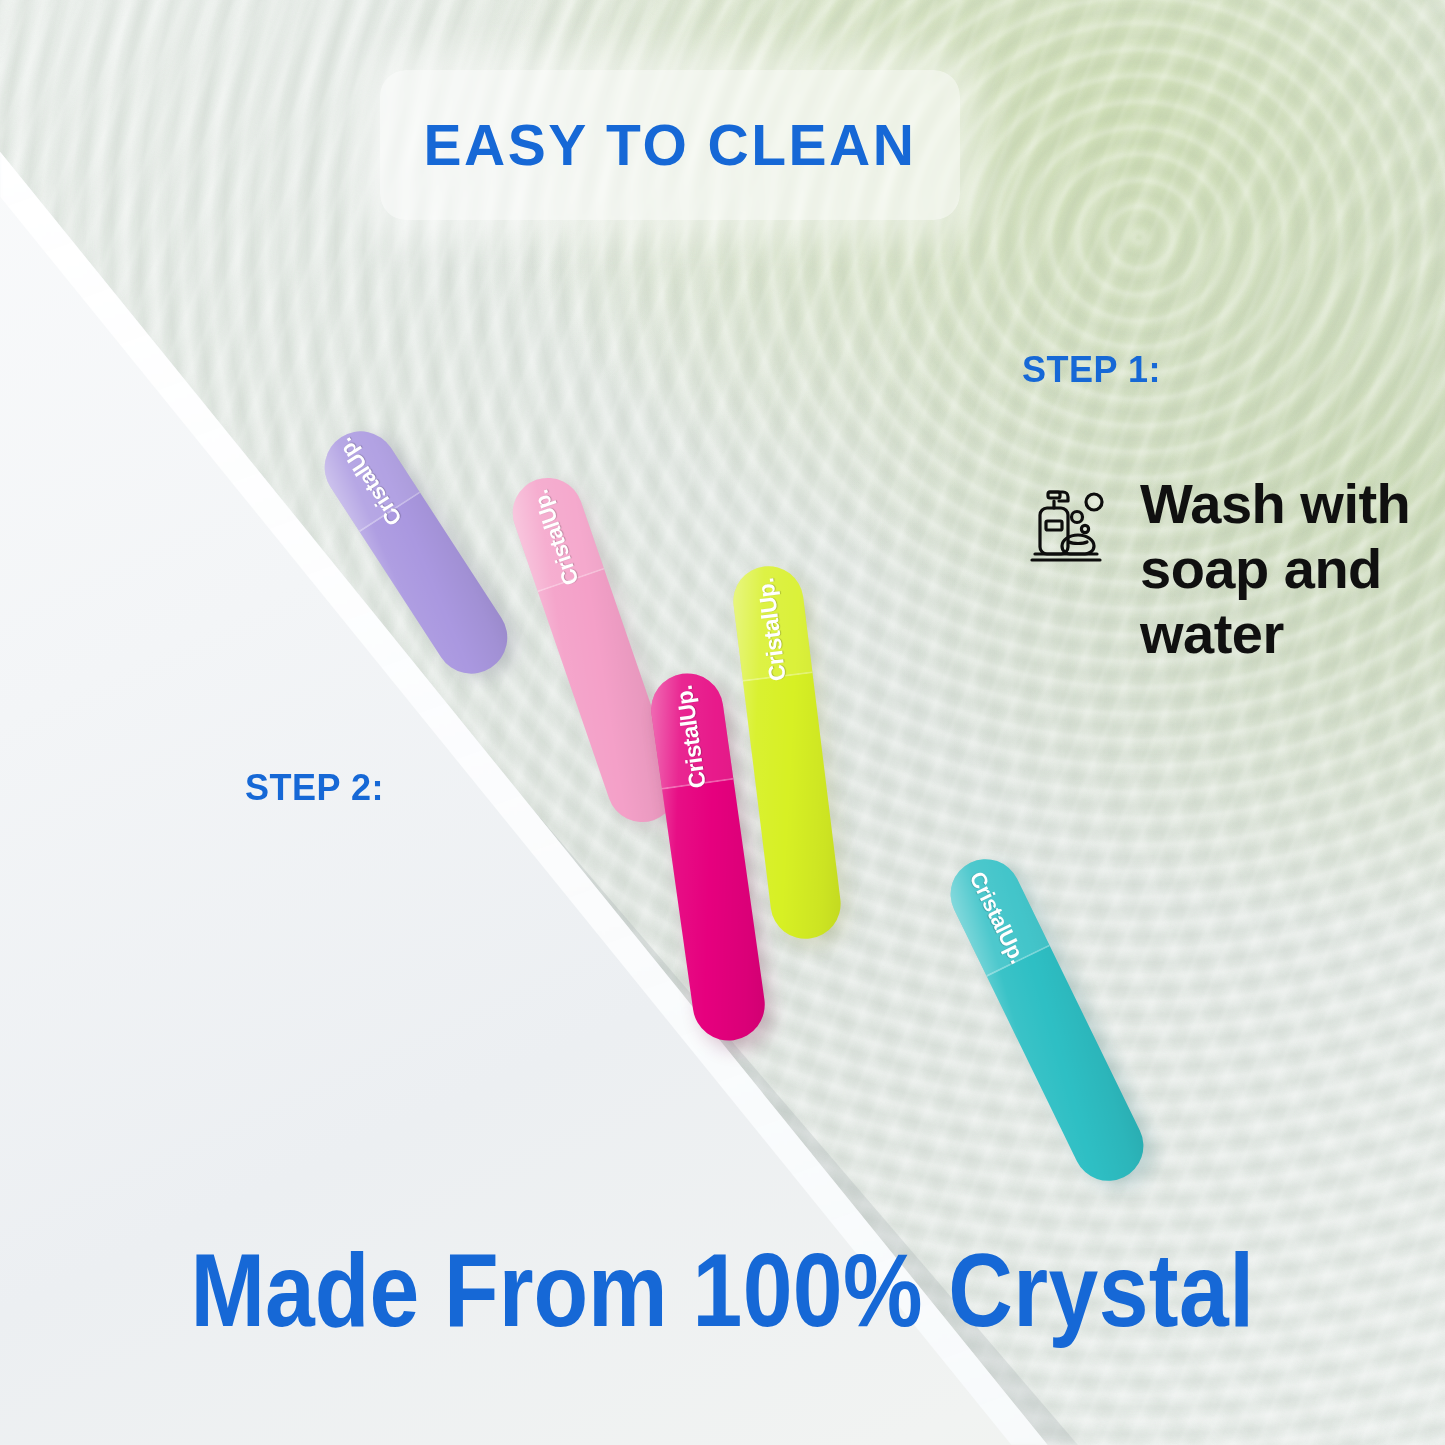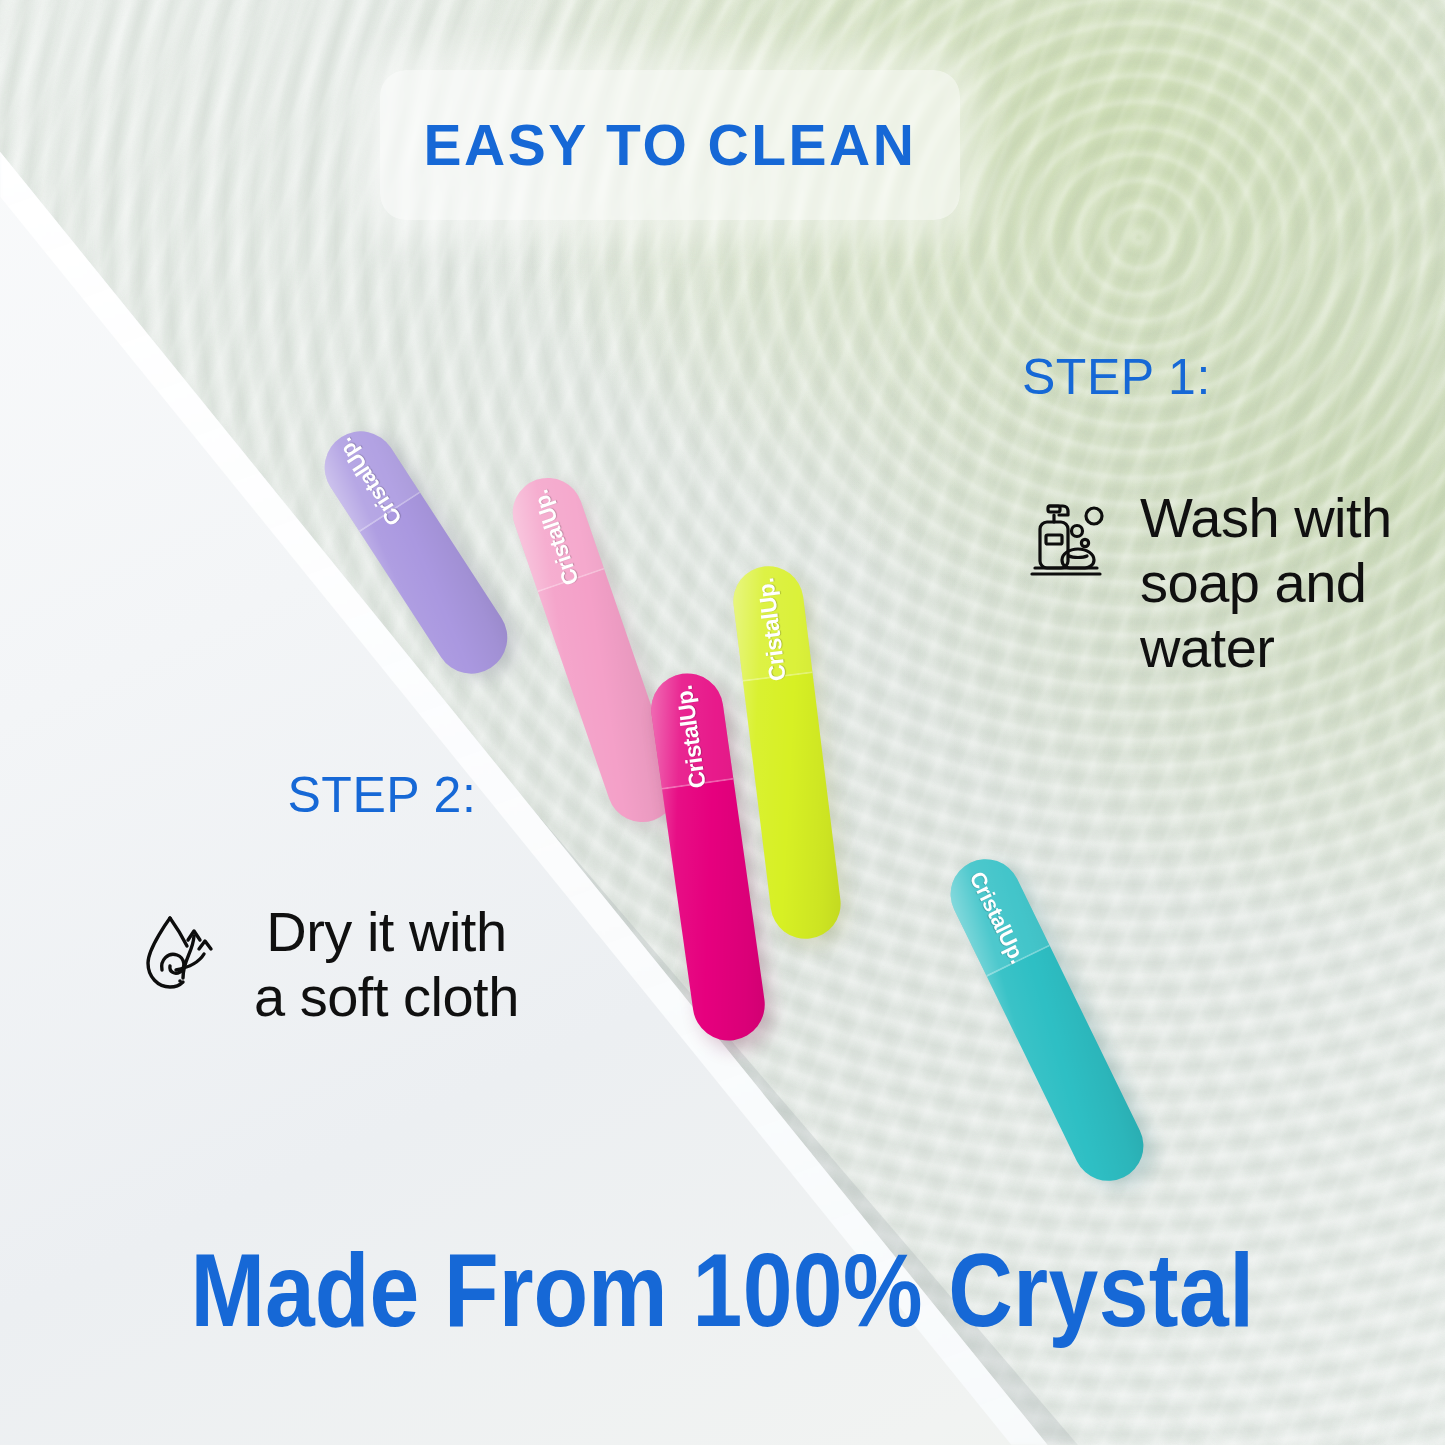--- a/index.html
+++ b/index.html
@@ -120,34 +120,34 @@
     letter-spacing: 2.5px;
     color: #1668d6;
     white-space: nowrap;
   }
 
   
   .step {
     position: absolute;
   }
   .step-title {
-    font-size: 50px;
-    font-weight: 400;
+    font-size: 36px;
+    font-weight: 700;
     color: #1668d6;
     letter-spacing: 0.5px;
     line-height: 1;
   }
   .step-body {
     display: flex;
     align-items: flex-start;
     gap: 22px;
   }
   .step-text {
     font-size: 56px;
-    font-weight: 400;
+    font-weight: 700;
     color: #101010;
     line-height: 1.16;
     letter-spacing: -0.5px;
     white-space: pre-line;
   }
   .step-icon {
     flex: none;
     margin-top: 8px;
   }
 
@@ -299,39 +299,19 @@
         </svg>
       </span>
       <span class="step-text">Wash with
 soap and
 water</span>
     </div>
   </div>
 
   <div class="step" id="step2">
     <div class="step-title">STEP 2:</div>
-    <div class="step-body">
-      <span class="step-icon">
-        <svg width="92" height="92" viewBox="0 0 92 92" fill="none" stroke="#0d0d0d" stroke-width="3.4" stroke-linecap="round" stroke-linejoin="round">
-
-          <path d="M30 10 C30 10 8 40 8 55 C8 69 18 79 30 79 C35 79 40 77 43 74"></path>
-          <path d="M30 10 C30 10 40 24 47 38"></path>
-
-          <path d="M22 62 c-2 -10 6 -18 15 -15 c8 3 9 13 3 17 c-5 3 -11 0 -10 -6"></path>
-          <circle cx="40" cy="73" r="1.8" fill="#0d0d0d" stroke="none"></circle>
-
-          <path d="M43 70 c0 -18 10 -26 11 -42"></path>
-          <path d="M48 32 l6 -9 l6 9"></path>
-
-          <path d="M36 62 c10 -2 22 -6 28 -16"></path>
-          <path d="M59 41 l6 -8 l6 8"></path>
-        </svg>
-      </span>
-      <span class="step-text">Dry it with
-a soft cloth</span>
-    </div>
   </div>
 
   <div class="footline">
     <span>Made From </span><span class="bolder">100% Crystal</span>
   </div>
 
 </div>
 
 </body></html>

